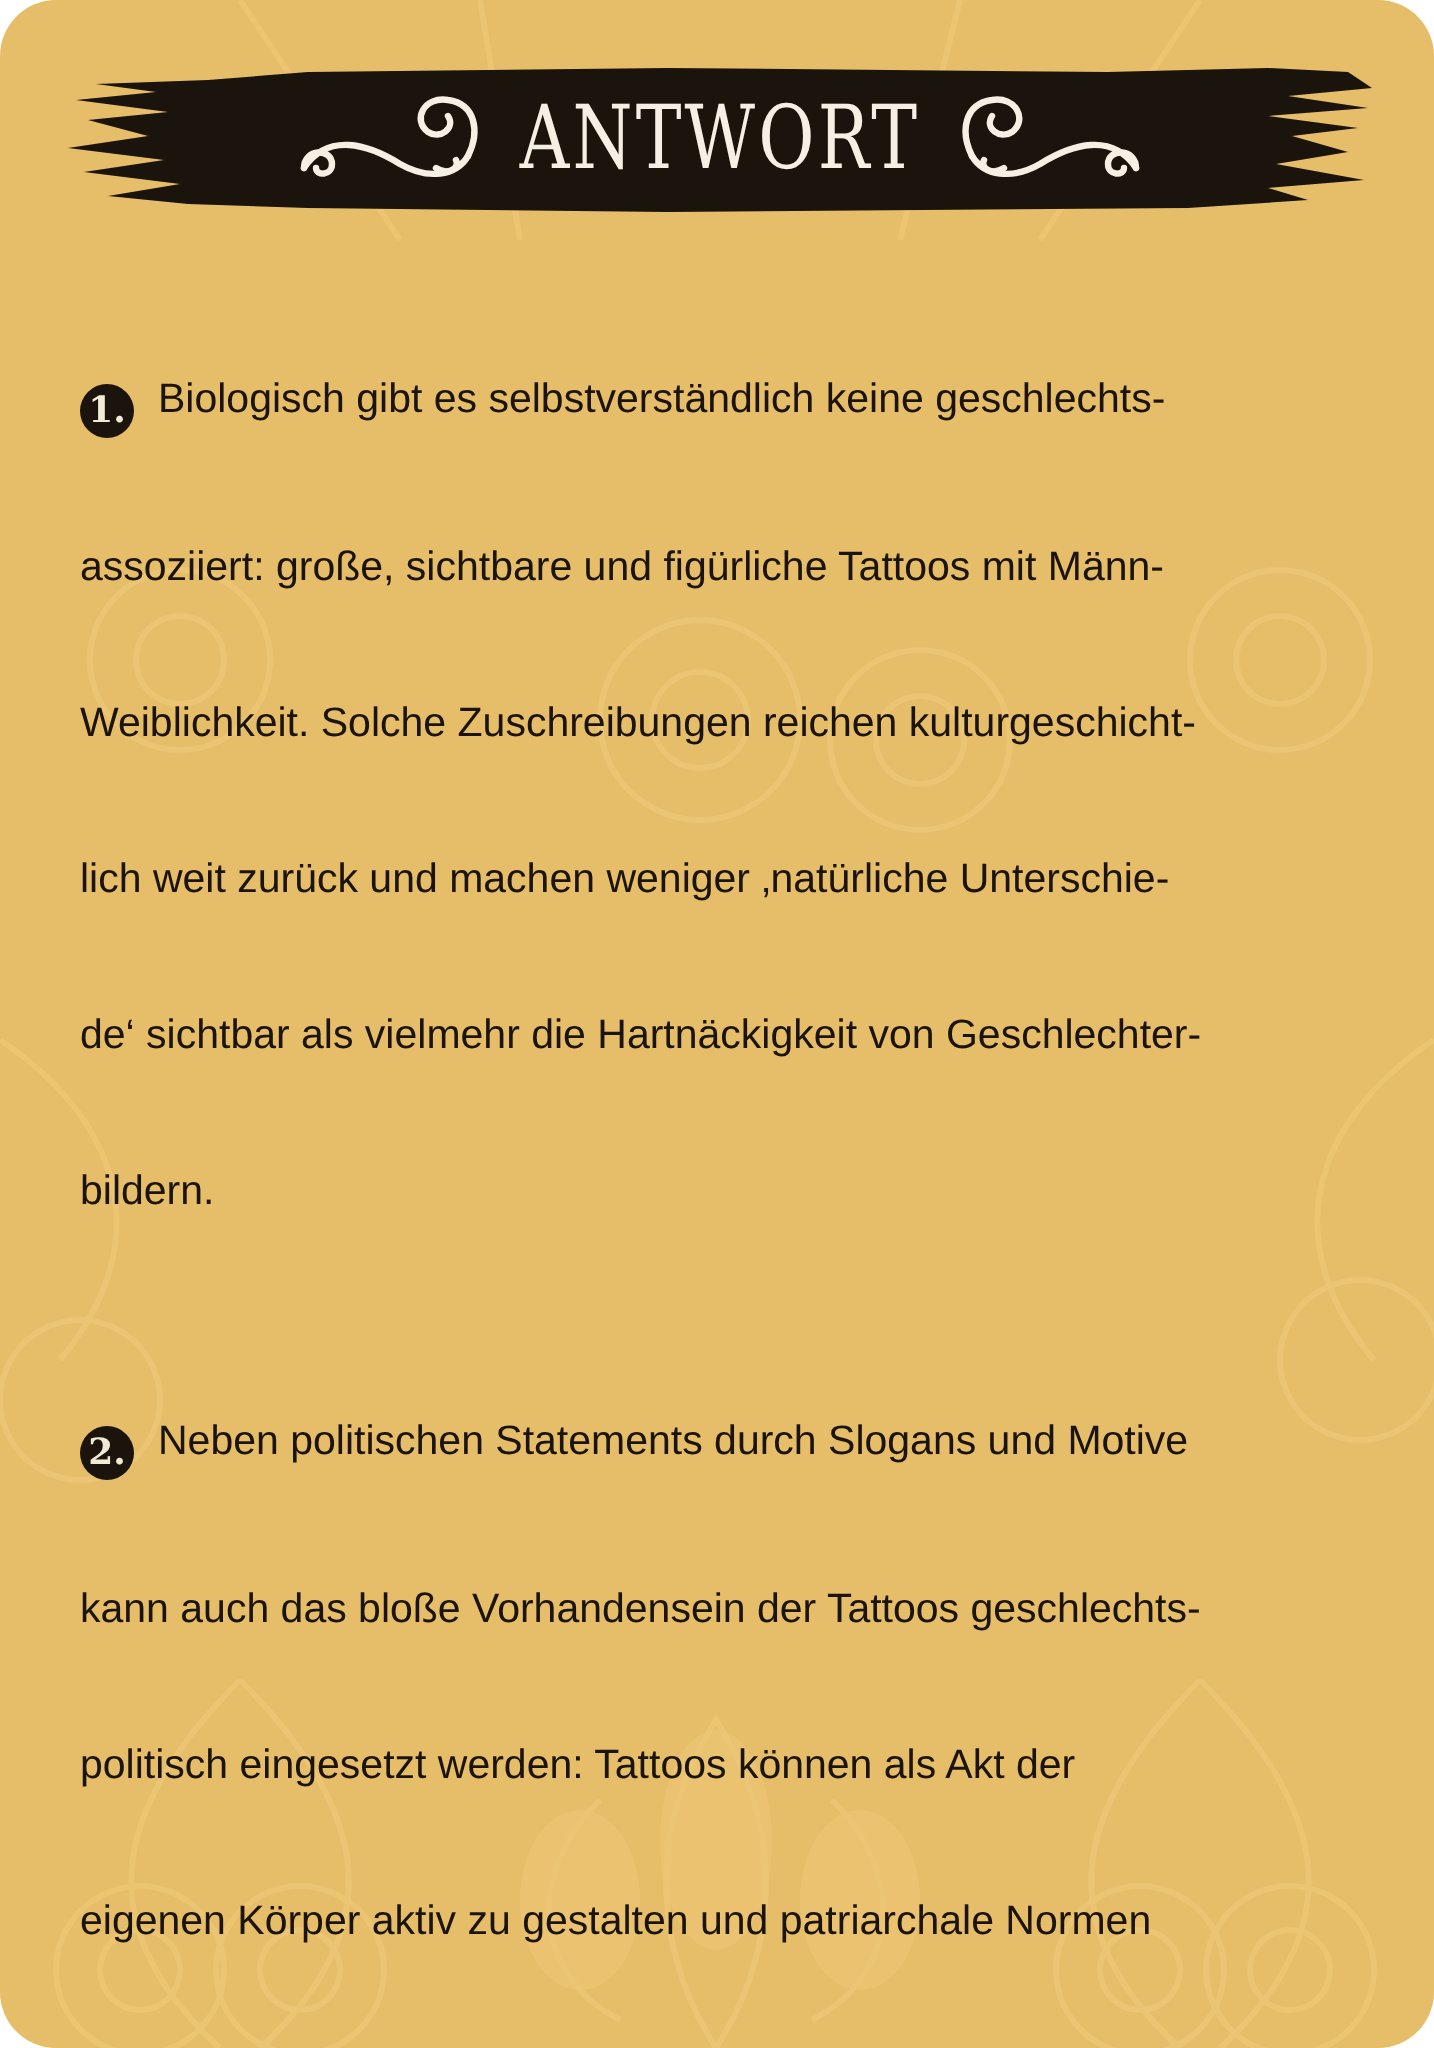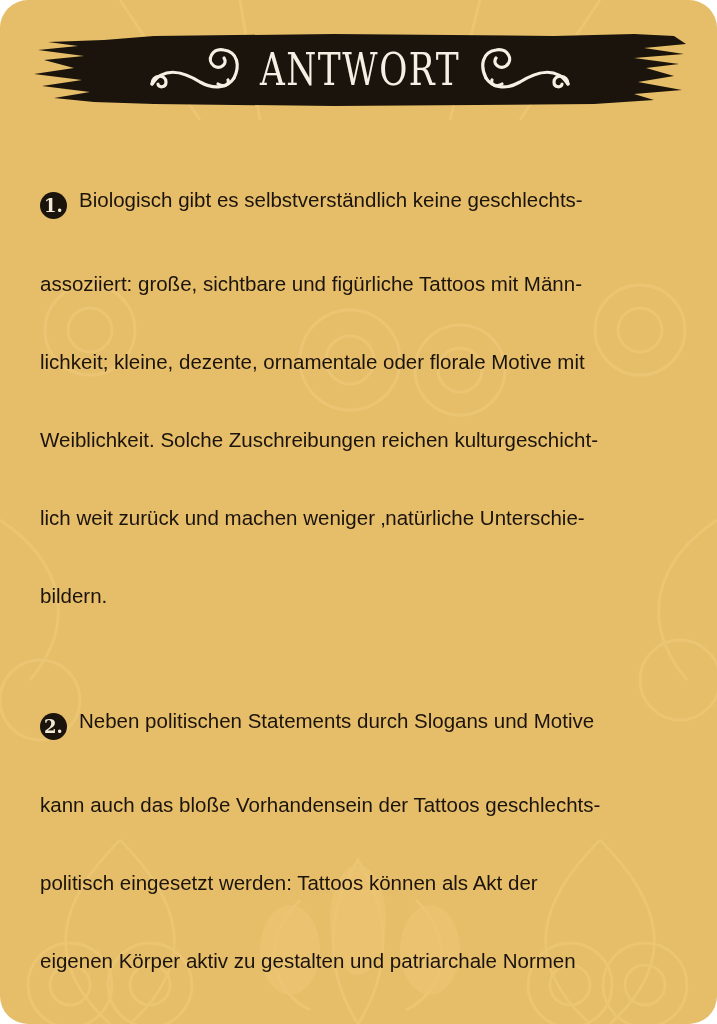--- a/index.html
+++ b/index.html
@@ -169,23 +169,23 @@
         <path d="M74 40 C 80 44, 86 40, 84 36"></path>
       </g>
     </svg>
   </div>
 
   <div class="content">
 
     <div class="para section-1">
       <span class="line"><span class="num-badge">1.</span><span>Biologisch gibt es selbstverständlich keine geschlechts-</span></span>
       <span class="line">assoziiert: große, sichtbare und figürliche Tattoos mit Männ-</span>
-      <span class="line">lichkeit; kleine, dezente, ornamentale oder florale Motive mit</span>
       <span class="line">Weiblichkeit. Solche Zuschreibungen reichen kulturgeschicht-</span>
       <span class="line">lich weit zurück und machen weniger ‚natürliche Unterschie-</span>
+      <span class="line">de‘ sichtbar als vielmehr die Hartnäckigkeit von Geschlechter-</span>
       <span class="line">bildern.</span>
     </div>
 
     <div class="para section-2">
       <span class="line"><span class="num-badge">2.</span><span>Neben politischen Statements durch Slogans und Motive</span></span>
       <span class="line">kann auch das bloße Vorhandensein der Tattoos geschlechts-</span>
       <span class="line">politisch eingesetzt werden: Tattoos können als Akt der</span>
       <span class="line">eigenen Körper aktiv zu gestalten und patriarchale Normen</span>
       
       

